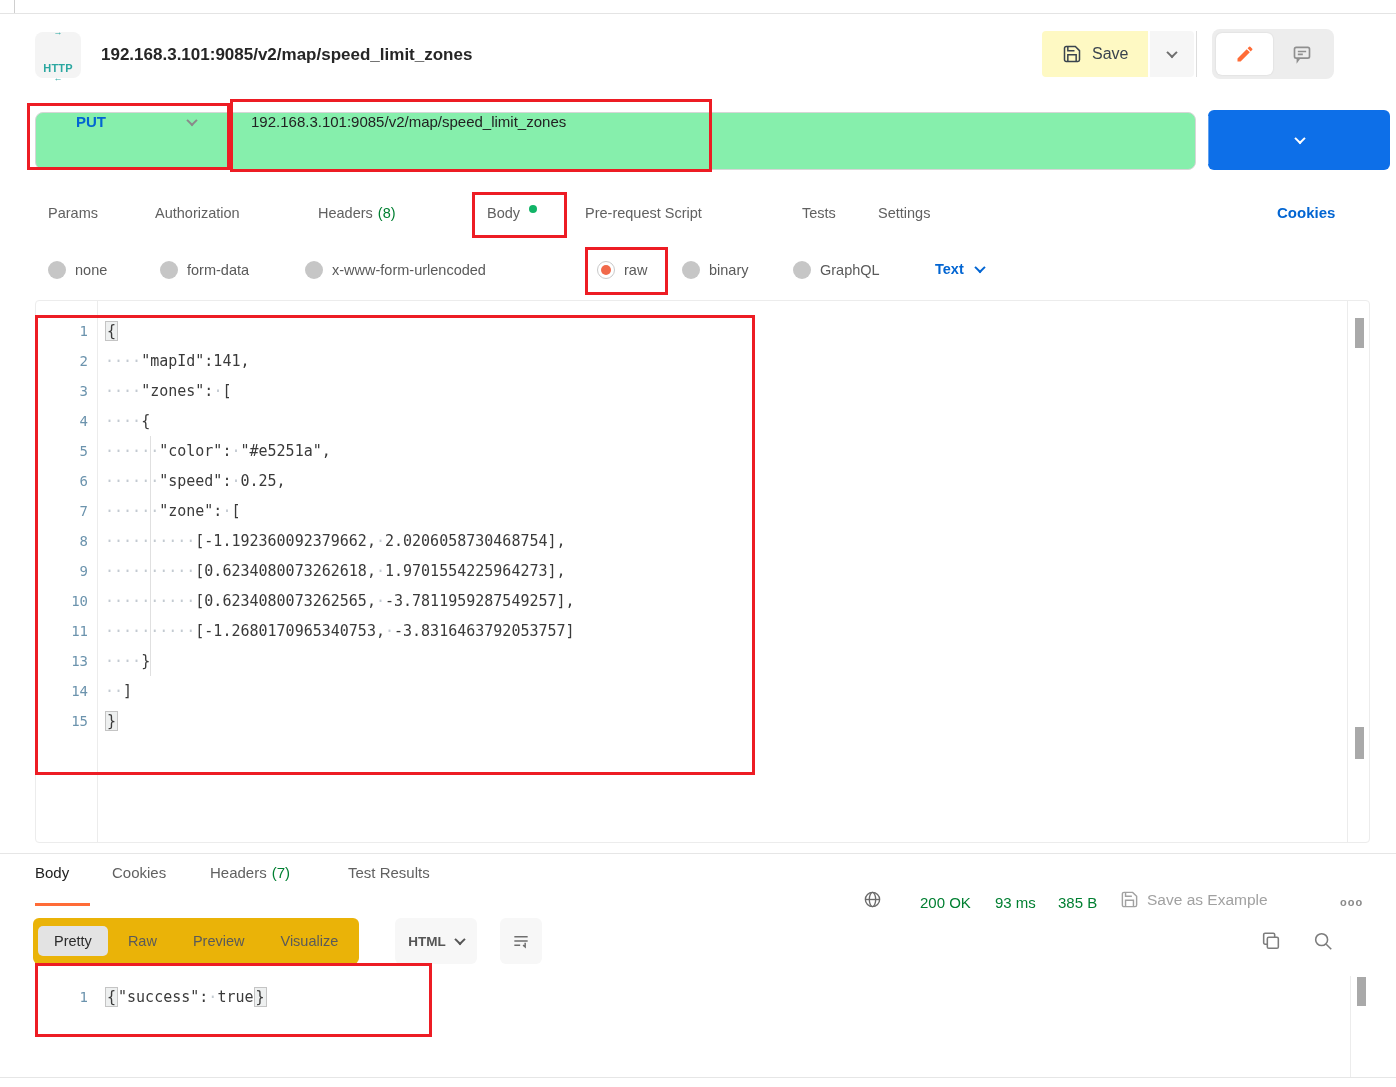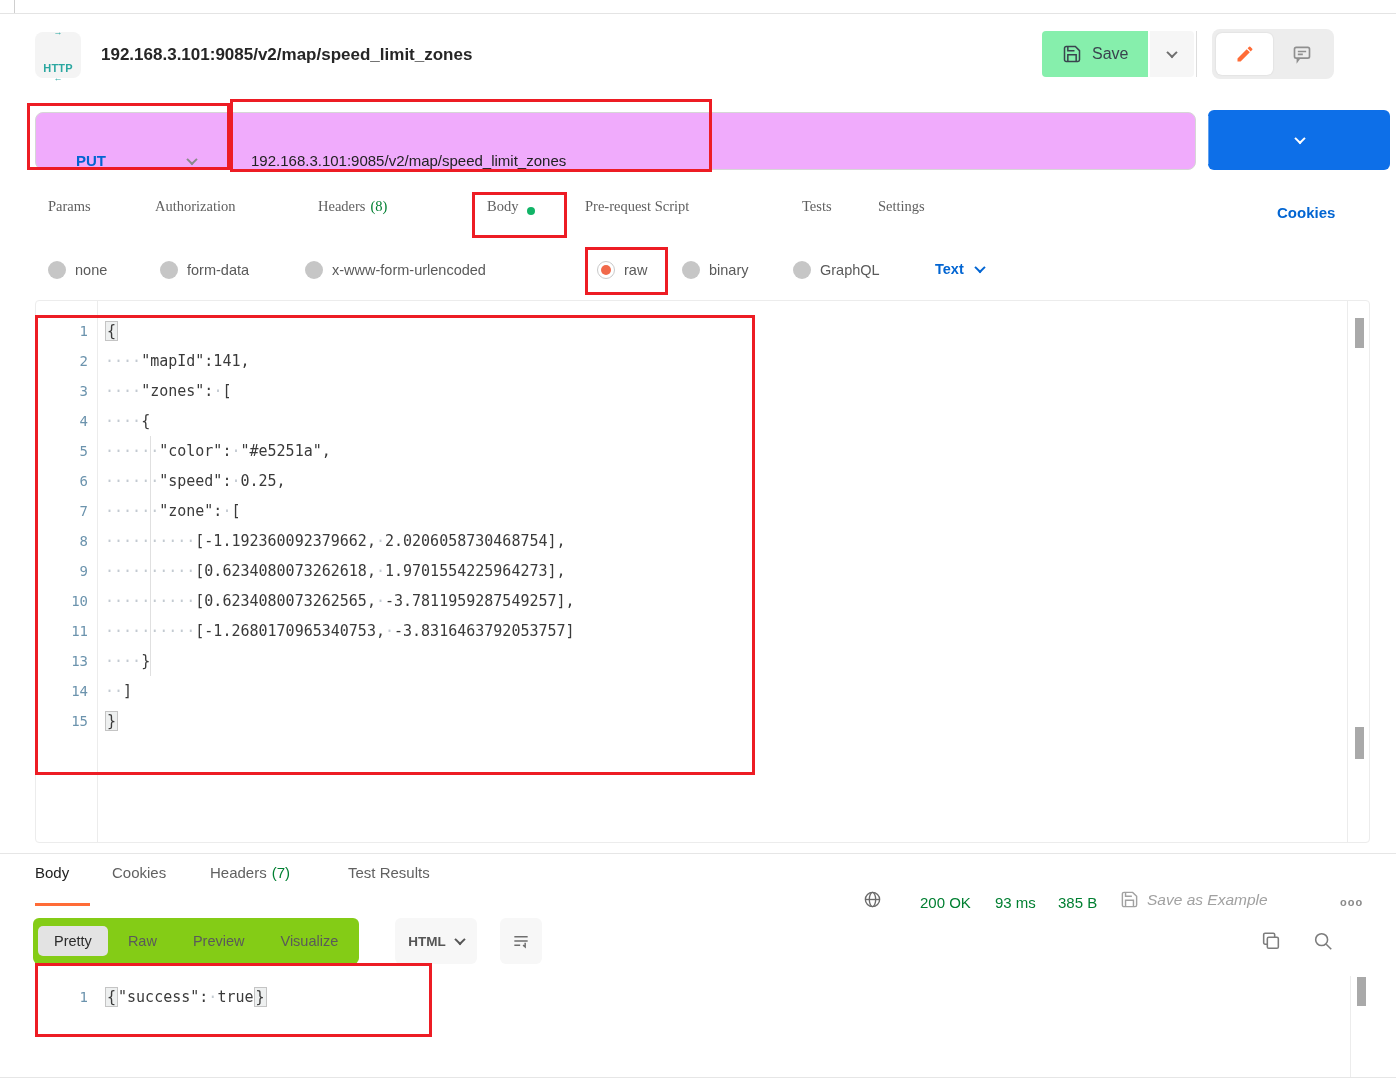--- a/index.html
+++ b/index.html
@@ -16,41 +16,41 @@
   .hline{position:absolute;background:#e6e6e6;}
 
   
   .header{position:absolute;left:35px;top:25px;height:60px;display:flex;align-items:center;}
   .http-badge{width:46px;height:46px;border-radius:8px;background:#f4f4f4;display:flex;flex-direction:column;align-items:center;justify-content:center;color:#2ba7a0;}
   .http-badge .arr{font-size:9px;line-height:8px;font-weight:bold;}
   .http-badge .txt{font-size:11px;line-height:12px;font-weight:bold;letter-spacing:.2px;margin-top:26px;}
   .header-title{margin-left:20px;font-size:17px;font-weight:700;color:#262626;}
 
   .save-group{position:absolute;left:1042px;top:31px;height:46px;display:flex;}
-  .save-main{display:flex;align-items:center;gap:10px;background:#86efac;border-radius:4px 0 0 4px;padding:0 20px;font-size:16px;color:#39434e;cursor:pointer;}
+  .save-main{display:flex;align-items:center;gap:10px;background:#fef9c3;border-radius:4px 0 0 4px;padding:0 20px;font-size:16px;color:#39434e;cursor:pointer;}
   .save-caret{width:44px;background:#f6f6f6;border-radius:0 4px 4px 0;margin-left:2px;display:flex;align-items:center;justify-content:center;color:#6f6f6f;cursor:pointer;}
   .hdr-divider{position:absolute;left:1196px;top:31px;width:1px;height:46px;background:#ddd;}
   .seg-group{position:absolute;left:1212px;top:29px;width:122px;height:50px;background:#ededed;border-radius:8px;display:flex;padding:4px;}
   .seg-item{flex:1;display:flex;align-items:center;justify-content:center;border-radius:6px;cursor:pointer;}
   .seg-item.active{background:#fff;box-shadow:0 0 2px rgba(0,0,0,.12);}
 
   
-  .req-container{position:absolute;left:35px;top:112px;width:1161px;height:58px;border:1px solid #d6d6d6;border-radius:8px;display:flex;align-items:flex-end;background:#f0abfc;}
+  .req-container{position:absolute;left:35px;top:112px;width:1161px;height:58px;border:1px solid #d6d6d6;border-radius:8px;display:flex;align-items:flex-start;background:#86efac;}
   .method{width:190px;padding:0 30px 0 40px;font-size:15px;font-weight:700;color:var(--primary-blue);display:flex;align-items:center;justify-content:space-between;cursor:pointer;}
   .method .chev{color:#8a8a8a;}
   .url-text{margin-left:25px;font-size:15px;color:#222;}
   .send-btn{position:absolute;left:1208px;top:110px;width:182px;height:60px;background:var(--send-blue);border-radius:6px;display:flex;color:#fff;cursor:pointer;}
   .send-label{width:112px;display:flex;align-items:center;justify-content:center;font-size:17px;font-weight:700;}
   .send-div{width:1px;background:rgba(255,255,255,.35);margin:6px 0;}
   .send-caret{flex:1;display:flex;align-items:center;justify-content:center;}
 
   .chev{display:inline-block;width:8px;height:8px;border-right:2px solid currentColor;border-bottom:2px solid currentColor;transform:rotate(45deg) translate(-1px,-1px);}
 
   
-  .rtab{position:absolute;top:198px;font-size:14.5px;color:#616161;cursor:pointer;white-space:nowrap;display:flex;align-items:flex-end;font-family:Liberation Serif, serif;}
+  .rtab{position:absolute;top:205px;font-size:14.5px;color:#616161;cursor:pointer;white-space:nowrap;display:flex;align-items:flex-start;}
   .count{color:var(--success-green);margin-left:5px;}
   .gdot{width:8px;height:8px;border-radius:50%;background:var(--dot-green);display:inline-block;margin-left:9px;}
   .cookies-link{position:absolute;left:1277px;top:204px;font-size:15px;font-weight:700;color:var(--primary-blue);cursor:pointer;}
 
   
   .radio{position:absolute;top:261px;display:flex;align-items:center;gap:9px;font-size:14.5px;color:#5a5a5a;cursor:pointer;}
   .rb{width:18px;height:18px;border-radius:50%;background:#c6c6c6;flex:none;}
   .radio.selected .rb{background:#fff;border:1px solid #c9c9c9;display:flex;align-items:center;justify-content:center;}
   .radio.selected .rb::after{content:"";width:10px;height:10px;border-radius:50%;background:#f1694a;}
   .text-select{position:absolute;left:935px;top:261px;display:flex;align-items:center;gap:12px;font-size:14.5px;font-weight:700;color:var(--primary-blue);cursor:pointer;}
@@ -68,21 +68,21 @@
   .indent-guide{position:absolute;left:150px;top:436px;width:1px;height:240px;background:#e0e0e0;}
 
   
   .resp-tab{position:absolute;top:864px;font-size:15px;color:#616161;cursor:pointer;display:flex;align-items:center;}
   .resp-tab.active{color:#212121;}
   .resp-underline{position:absolute;left:35px;top:903px;width:55px;height:3px;background:var(--accent-orange);}
   .meta{position:absolute;top:866px;font-size:15px;color:var(--success-green);white-space:nowrap;margin-top:28px;}
   .meta.gray{color:#a1a1a1;display:flex;align-items:center;gap:8px;cursor:pointer;}
   .icon-btn{cursor:pointer;}
 
-  .view-group{position:absolute;left:33px;top:918px;height:46px;background:#84cc16;border-radius:6px;display:flex;align-items:center;padding:5px;gap:4px;}
+  .view-group{position:absolute;left:33px;top:918px;height:46px;background:#eab308;border-radius:6px;display:flex;align-items:center;padding:5px;gap:4px;}
   .view-tab{padding:7px 16px;font-size:14.5px;color:#5a5a5a;border-radius:5px;cursor:pointer;}
   .view-tab.active{background:#e3e3e3;color:#2b2b2b;}
   .fmt-btn{position:absolute;left:395px;top:918px;width:82px;height:46px;background:#f7f7f7;border-radius:6px;display:flex;align-items:center;justify-content:center;gap:10px;font-size:13.5px;font-weight:600;color:#555;cursor:pointer;}
   .wrap-btn{position:absolute;left:500px;top:918px;width:42px;height:46px;background:#f7f7f7;border-radius:6px;display:flex;align-items:center;justify-content:center;cursor:pointer;}
   .resp-code{position:absolute;left:36px;top:982px;width:1290px;}
 
   
   .ann{position:absolute;border:3px solid var(--annotation-red);pointer-events:none;}
   .a1{left:27px;top:103px;width:203px;height:67px;}
   .a2{left:230px;top:99px;width:482px;height:73px;}
@@ -288,21 +288,21 @@
   <div class="meta gray" style="left:863px;top:862px;">
     <svg width="19" height="19" viewBox="0 0 24 24" fill="none" stroke="#6b6b6b" stroke-width="1.7">
         <circle cx="12" cy="12" r="9"></circle>
         <ellipse cx="12" cy="12" rx="4" ry="9"></ellipse>
         <path d="M3.5 12h17"></path>
       </svg>
   </div>
   <div class="meta" style="left:920px;">200 OK</div>
   <div class="meta" style="left:995px;">93 ms</div>
   <div class="meta" style="left:1058px;">385 B</div>
-  <div class="meta gray" style="left:1120px;top:862px;font-size:15.5px;font-style:italic;">
+  <div class="meta gray" style="left:1120px;top:862px;font-size:15.5px;">
     <svg width="19" height="19" viewBox="0 0 24 24" fill="none" stroke="#a1a1a1" stroke-width="1.8">
         <path d="M19 21H5a2 2 0 0 1-2-2V5a2 2 0 0 1 2-2h11l5 5v11a2 2 0 0 1-2 2z"></path>
         <path d="M17 21v-8H7v8"></path>
         <path d="M7 3v5h8"></path>
       </svg>
     <span>Save as Example</span>
   </div>
   <div class="meta gray" style="left:1340px;top:868px;font-size:11px;font-weight:700;letter-spacing:1px;color:#8a8a8a;">ooo</div>
 
   <div class="view-group">

